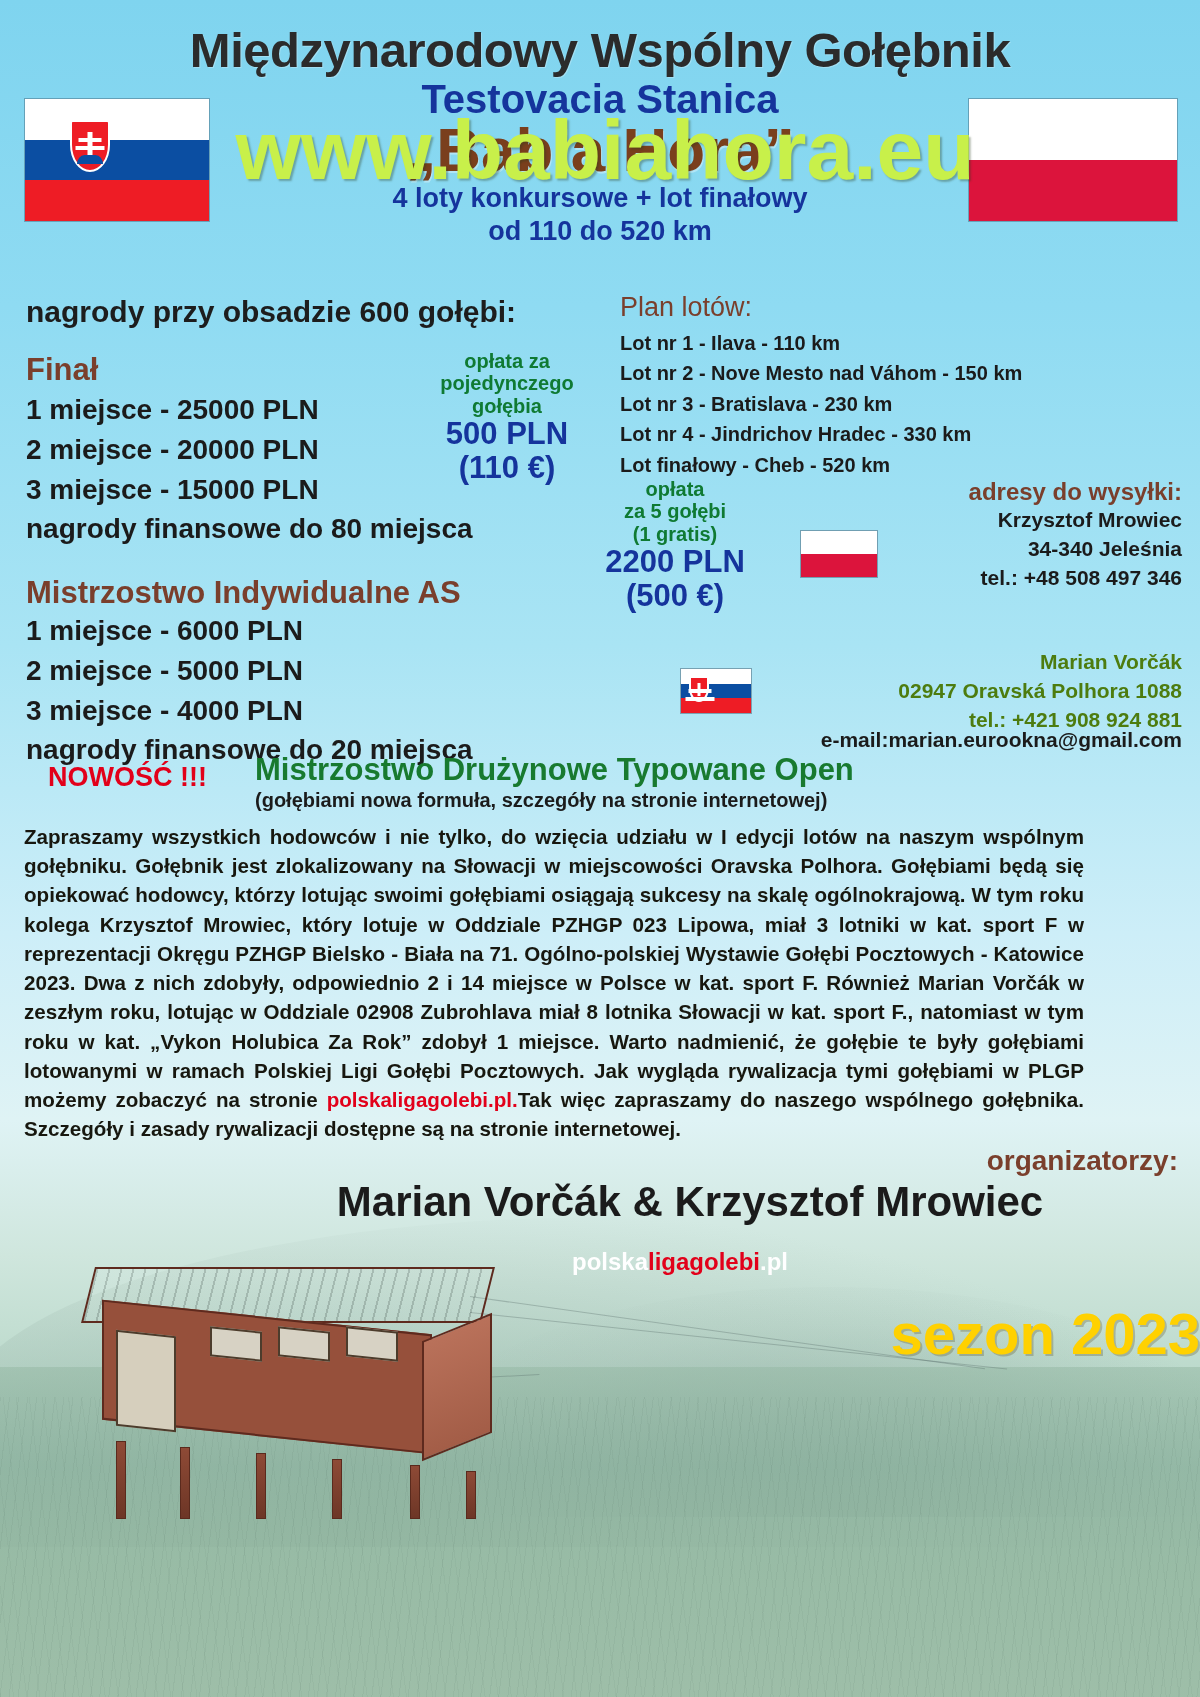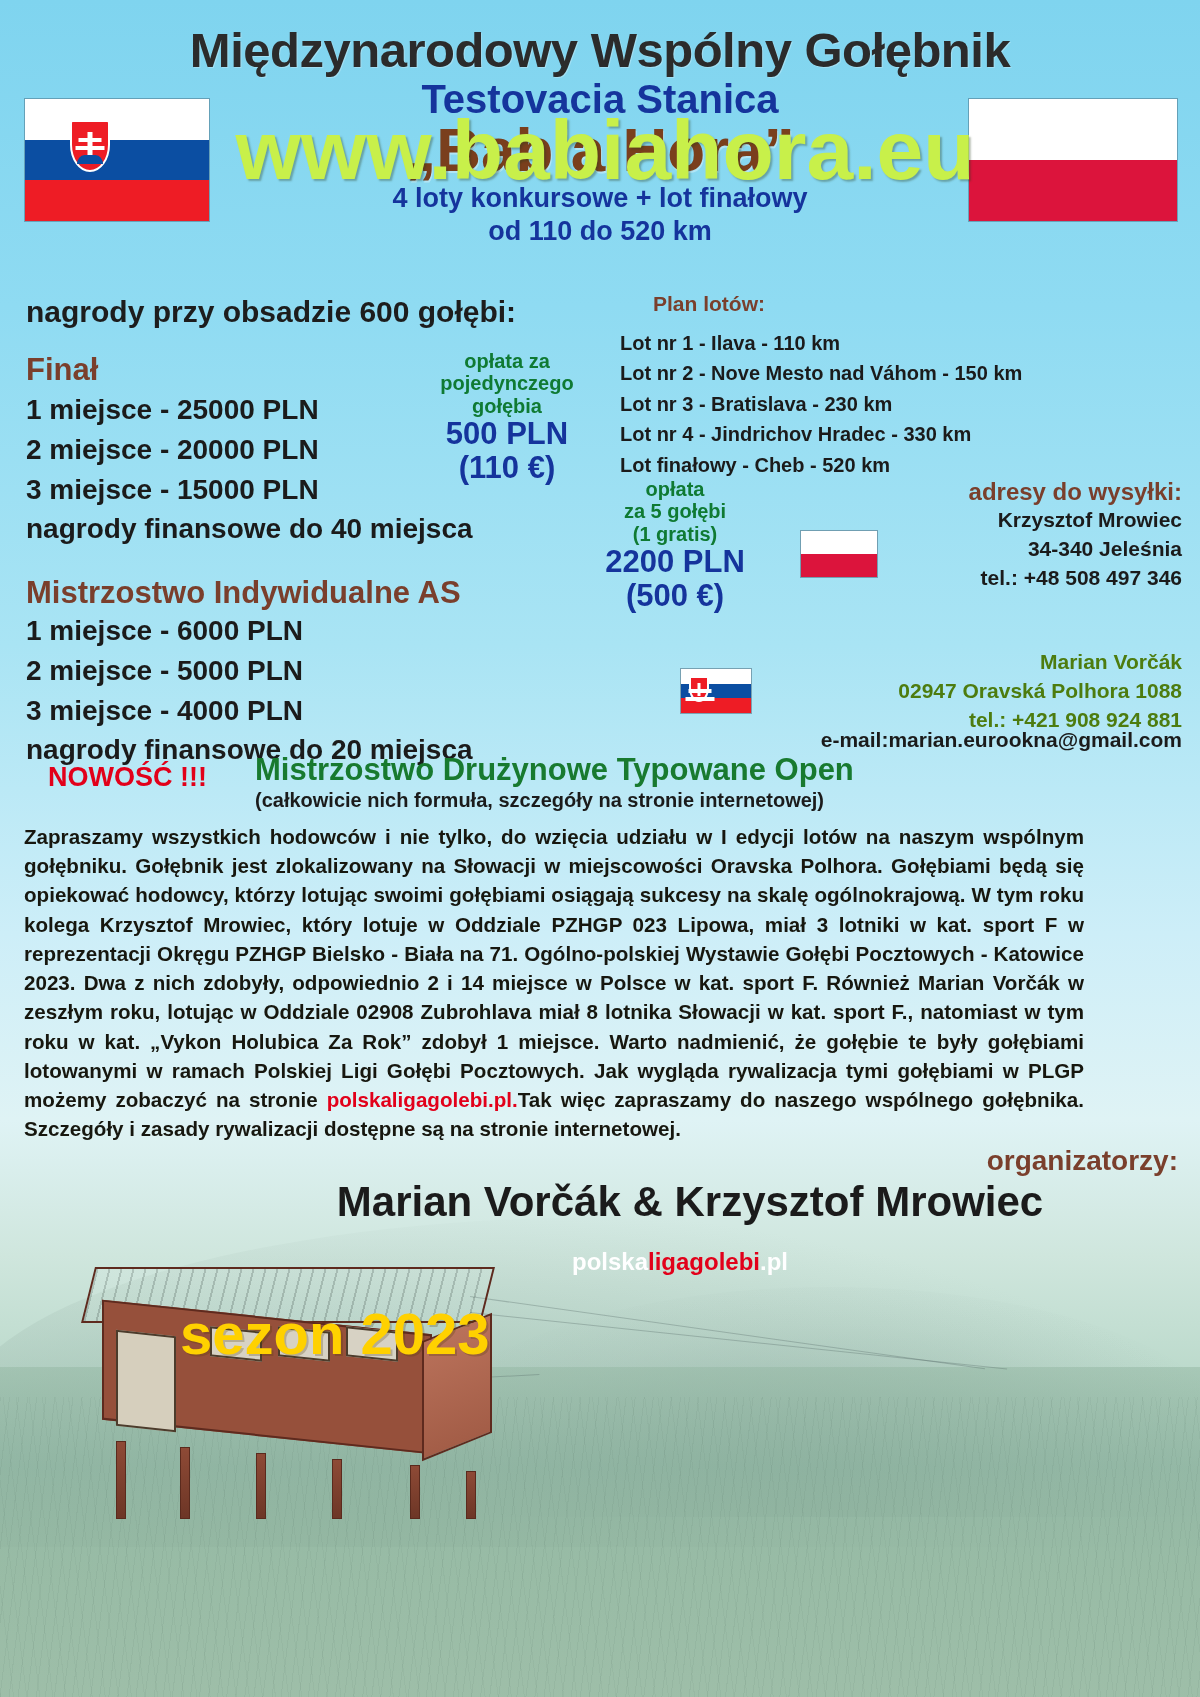--- a/index.html
+++ b/index.html
@@ -79,21 +79,21 @@
   .left-col { position: absolute; left: 26px; top: 352px; width: 560px; }
   .left-col .sec-head.final { margin-bottom: 2px; }
   .left-col .block2 { margin-top: 26px; }
 
   .fee-box { position: absolute; text-align: center; }
   .fee-label { font-size: 20px; font-weight: 800; color: #0f7a33; line-height: 1.12; }
   .fee-amount { font-size: 31px; font-weight: 800; color: #15349c; line-height: 1.1; }
   .fee1 { left: 392px; top: 350px; width: 230px; }
   .fee2 { left: 570px; top: 478px; width: 210px; }
 
-  .plan-head { position: absolute; left: 620px; top: 292px; font-size: 21px; font-weight: 700; color: #7a3f2c; margin-left: 33px; }
+  .plan-head { position: absolute; left: 620px; top: 292px; font-size: 27px; font-weight: 400; color: #7a3f2c; }
   .plan-list { position: absolute; left: 620px; top: 328px; width: 570px; font-size: 20px; font-weight: 800; color: #1b1b1b; line-height: 1.52; }
 
   .addr-head { position: absolute; right: 18px; top: 478px; font-size: 24px; font-weight: 800; color: #7a3f2c; }
   .addr1 { position: absolute; right: 18px; top: 506px; width: 560px; text-align: right; font-size: 21px; font-weight: 800; color: #1b1b1b; line-height: 1.38; }
   .email1 { position: absolute; right: 18px; top: 612px; width: 700px; text-align: right; font-size: 21px; font-weight: 800; color: #1b1b1b; }
   .addr2 { position: absolute; right: 18px; top: 648px; width: 560px; text-align: right; font-size: 21px; font-weight: 800; color: #4d7c0f; line-height: 1.38; }
   .email2 { position: absolute; right: 18px; top: 728px; width: 700px; text-align: right; font-size: 21px; font-weight: 800; color: #1b1b1b; }
 
   .mini-flag { position: absolute; border: 1px solid rgba(40,60,80,0.4); }
   .mini-pl { left: 800px; top: 530px; width: 78px; height: 48px; }
@@ -106,21 +106,21 @@
   .body-text { position: absolute; left: 24px; top: 822px; width: 1060px; font-size: 20.6px; font-weight: 700;
                color: #17170f; line-height: 1.42; text-align: justify; }
   .body-text .hl { color: #e2001a; }
 
   .organizers-label { position: absolute; right: 22px; top: 1145px; font-size: 28px; font-weight: 800; color: #7a3f2c; }
   .organizers { position: absolute; left: 0; right: 0; top: 1178px; text-align: center; font-size: 42px; font-weight: 800; color: #1b1b1b; padding-left: 180px; }
 
   .plgp { position: absolute; left: 0; right: 0; top: 1248px; text-align: center; font-size: 24px; font-weight: 800; color: #ffffff; padding-left: 160px; }
   .plgp .red { color: #e2001a; }
 
-  .season { position: absolute; left: 0; right: 0; top: 1300px; text-align: left; font-size: 58px; font-weight: 800; color: #ffd100; padding-left: 180px;
+  .season { position: absolute; left: 0; right: 0; top: 1300px; text-align: right; font-size: 58px; font-weight: 800; color: #ffd100; padding-left: 180px;
             text-shadow: 2px 2px 0 rgba(80,60,0,0.25); }
 
   .www { position: absolute; left: 0; right: 0; bottom: 48px; text-align: center; font-size: 84px; font-weight: 800; color: #c8f04a;
          letter-spacing: 0px; text-shadow: 2px 2px 2px rgba(40,60,30,0.35); padding-left: 10px; }
 </style>
 </head>
 <body>
 
 <div class="bg-art">
   <div class="hill-far"></div>
@@ -172,21 +172,21 @@
   <div class="flights-line">4 loty konkursowe + lot finałowy</div>
   <div class="flights-line">od 110 do 520 km</div>
 
   <div class="awards-head">nagrody przy obsadzie 600 gołębi:</div>
 
   <div class="left-col">
     <div class="sec-head final">Finał</div>
     <div class="prize">1 miejsce - 25000 PLN</div>
     <div class="prize">2 miejsce - 20000 PLN</div>
     <div class="prize">3 miejsce - 15000 PLN</div>
-    <div class="prize">nagrody finansowe do 40 miejsca</div>
+    <div class="prize">nagrody finansowe do 80 miejsca</div>
 
     <div class="block2">
       <div class="sec-head">Mistrzostwo Indywidualne AS</div>
       <div class="prize">1 miejsce - 6000 PLN</div>
       <div class="prize">2 miejsce - 5000 PLN</div>
       <div class="prize">3 miejsce - 4000 PLN</div>
       <div class="prize">nagrody finansowe do 20 miejsca</div>
     </div>
   </div>
 
@@ -239,21 +239,21 @@
 
   <div class="addr2">
     <div>Marian Vorčák</div>
     <div>02947 Oravská Polhora 1088</div>
     <div>tel.: +421 908 924 881</div>
   </div>
   <div class="email2">e-mail:marian.eurookna@gmail.com</div>
 
   <div class="nowosc">NOWOŚĆ !!!</div>
   <div class="team-head">Mistrzostwo Drużynowe Typowane Open</div>
-  <div class="team-sub">(całkowicie nich formuła, szczegóły na stronie internetowej)</div>
+  <div class="team-sub">(gołębiami nowa formuła, szczegóły na stronie internetowej)</div>
 
   <div class="body-text">
     <span>Zapraszamy wszystkich hodowców i nie tylko, do wzięcia udziału w I edycji lotów na naszym wspólnym gołębniku. Gołębnik jest zlokalizowany na Słowacji w miejscowości Oravska Polhora. Gołębiami będą się opiekować hodowcy, którzy lotując swoimi gołębiami osiągają sukcesy na skalę ogólnokrajową. W tym roku kolega Krzysztof Mrowiec, który lotuje w Oddziale PZHGP 023 Lipowa, miał 3 lotniki w kat. sport F w reprezentacji Okręgu PZHGP Bielsko - Biała na 71. Ogólno-polskiej Wystawie Gołębi Pocztowych - Katowice 2023. Dwa z nich zdobyły, odpowiednio 2 i 14 miejsce w Polsce w kat. sport F. Również Marian Vorčák w zeszłym roku, lotując w Oddziale 02908 Zubrohlava miał 8 lotnika Słowacji w kat. sport F., natomiast w tym roku w kat. „Vykon Holubica Za Rok” zdobył 1 miejsce. Warto nadmienić, że gołębie te były gołębiami lotowanymi w ramach Polskiej Ligi Gołębi Pocztowych. Jak wygląda rywalizacja tymi gołębiami w PLGP możemy zobaczyć na stronie </span><span class="hl">polskaligagolebi.pl.</span><span>Tak więc zapraszamy do naszego wspólnego gołębnika. Szczegóły i zasady rywalizacji dostępne są na stronie internetowej.</span>
   </div>
 
   <div class="organizers-label">organizatorzy:</div>
   <div class="organizers">Marian Vorčák &amp; Krzysztof Mrowiec</div>
 
   <div class="plgp">
     <span>polska</span><span class="red">ligagolebi</span><span>.pl</span>

